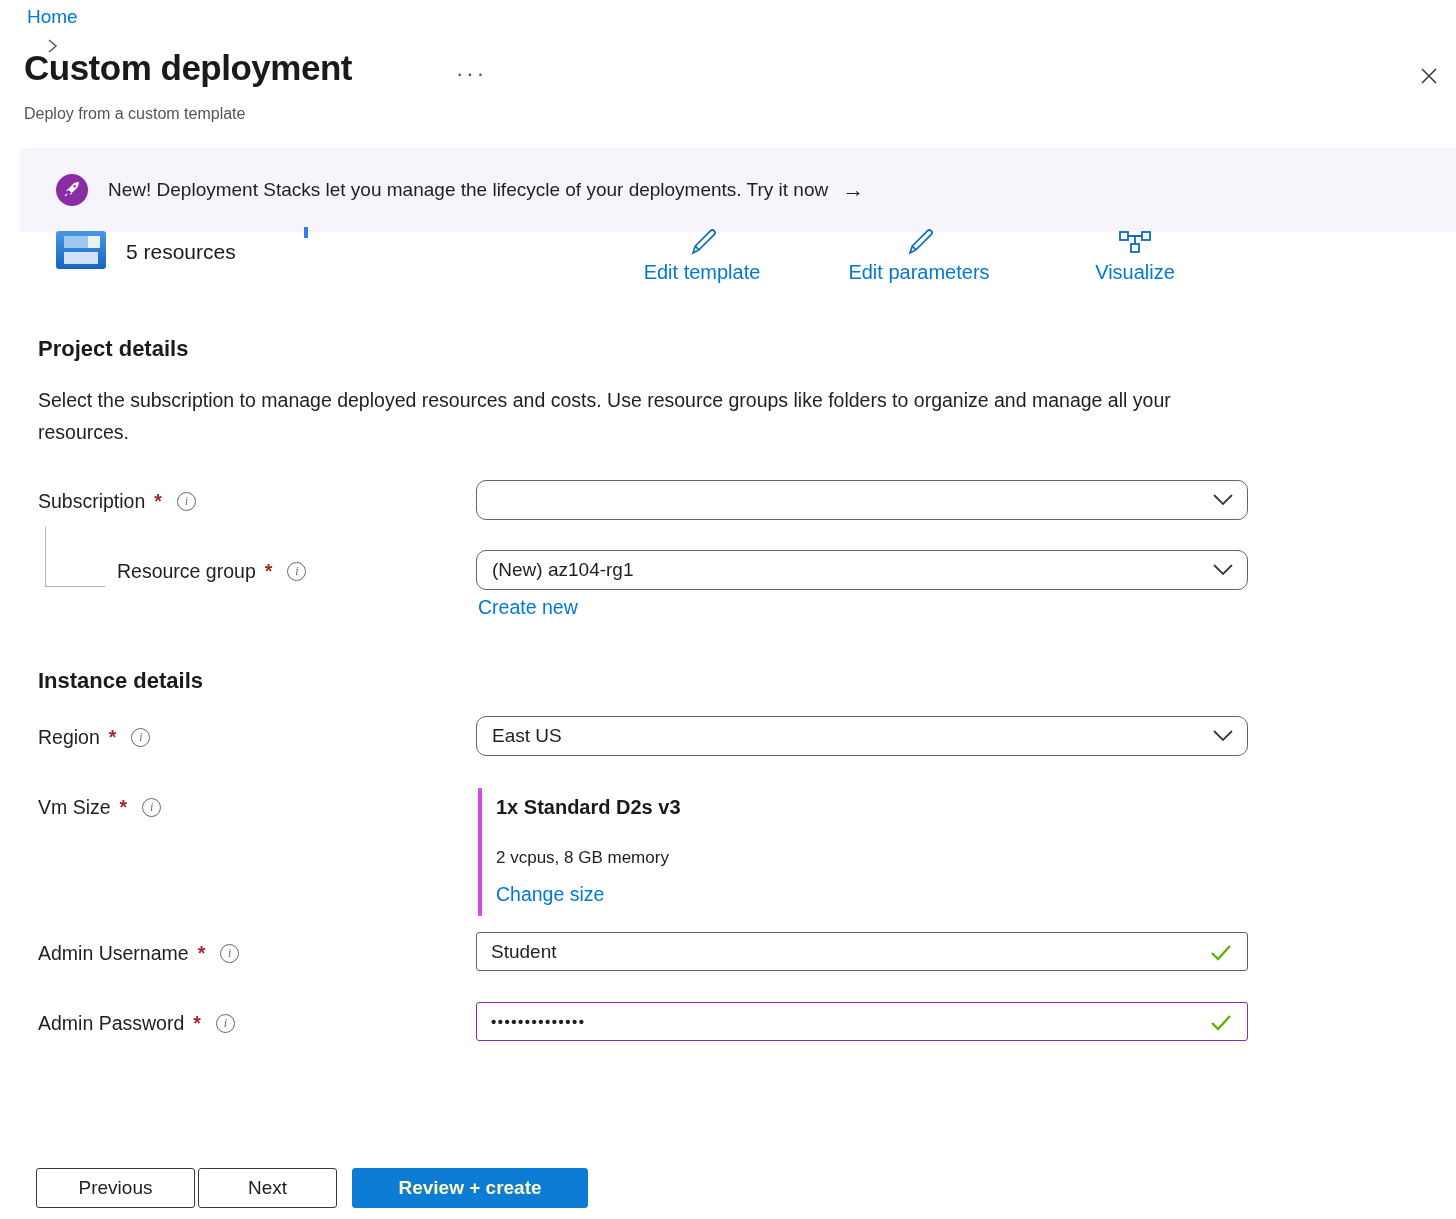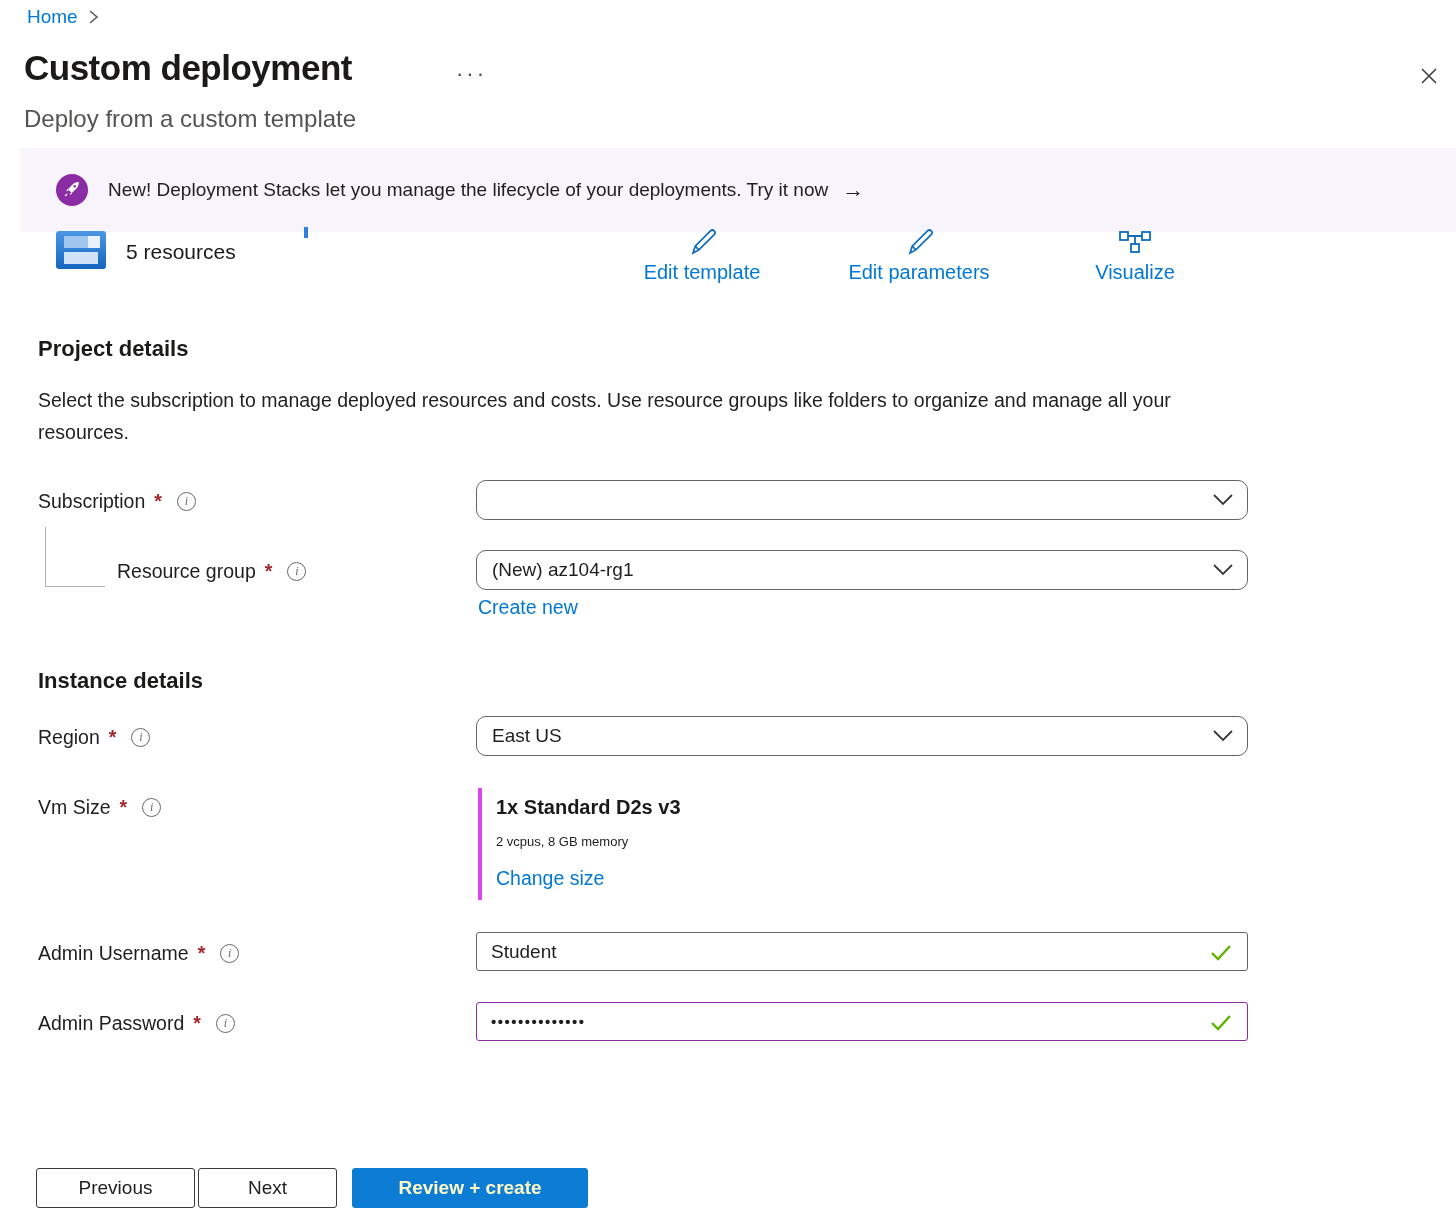--- a/index.html
+++ b/index.html
@@ -1,28 +1,28 @@
 <!DOCTYPE html>
 <html><head>
 <meta charset="utf-8">
 <style>
   * { box-sizing: border-box; }
   html,body { margin:0; padding:0; background:#fff; }
   body { font-family:"Liberation Sans", sans-serif; color:#1b1a19; }
   .page { position:relative; width:1456px; height:1219px; background:#fff; overflow:hidden; }
 
   
-  .breadcrumb { position:absolute; left:27px; top:6px; font-size:19px; display:flex; align-items:center; gap:10px; }
+  .breadcrumb { position:absolute; left:27px; top:6px; font-size:19px; display:flex; align-items:center; gap:10px;flex-direction:column; }
   .breadcrumb a { color:#0078d4; text-decoration:none; cursor:pointer; }
   .crumb-chev { color:#605e5c; }
 
   
   .title { position:absolute; left:24px; top:48px; font-size:35px; font-weight:700; letter-spacing:-0.5px; color:#1b1a19; }
   .ellipsis-btn { position:absolute; left:450px; top:60px; font-size:22px; color:#494847; letter-spacing:3px; cursor:pointer; background:none; border:none; font-family:inherit; }
-  .subtitle { position:absolute; left:24px; top:105px; font-size:24px; color:#565452; }
+  .subtitle { position:absolute; left:24px; top:105px; font-size:16px; color:#565452; }
   .close-btn { position:absolute; left:1414px; top:62px; width:30px; height:30px; background:none; border:none; cursor:pointer; padding:0; }
 
   
   .banner { position:absolute; left:20px; top:148px; width:1436px; height:84px; background:#f7f4fb; display:flex; align-items:center; cursor:pointer; }
   .rocket-circle { width:32px; height:32px; border-radius:50%; margin-left:36px; display:flex; align-items:center; justify-content:center; flex:none; }
   .banner-text { margin-left:20px; font-size:19px; color:#201f1e; }
   .banner-arrow { margin-left:14px; font-size:22px; color:#201f1e; }
 
   
   .tpl-icon { position:absolute; left:56px; top:231px; width:50px; height:38px; border-radius:3px;
@@ -59,21 +59,21 @@
 
   .connector-v { position:absolute; left:45px; top:527px; width:1px; height:59px; background:#b3b0ad; }
   .connector-h { position:absolute; left:45px; top:586px; width:60px; height:1px; background:#b3b0ad; }
 
   .link { color:#0078d4; text-decoration:none; cursor:pointer; font-size:19.5px; }
   .create-new { position:absolute; left:478px; top:596px; }
 
   
   .vm-block { position:absolute; left:478px; top:788px; border-left:4px solid #d946ef; padding:2px 0 4px 14px; }
   .vm-sel { font-size:20px; font-weight:700; color:#1b1a19; line-height:34px; }
-  .vm-specs { font-size:13px; color:#201f1e; line-height:36px; }
+  .vm-specs { font-size:17px; color:#201f1e; line-height:36px;margin-top:16px; }
   .vm-change { display:inline-block; line-height:36px; }
 
   
   .btn { position:absolute; top:1168px; height:40px; border-radius:3px; font-size:19px; font-family:inherit; cursor:pointer; }
   .btn-outline { background:#fff; border:1px solid #3b3a39; color:#201f1e; }
   .btn-primary { background:#0d7cd4; border:1px solid #0d7cd4; color:#fef9c3; font-weight:700; }
   .btn-prev { left:36px; width:159px; }
   .btn-next { left:198px; width:139px; }
   .btn-review { left:352px; width:236px; }
 </style>

